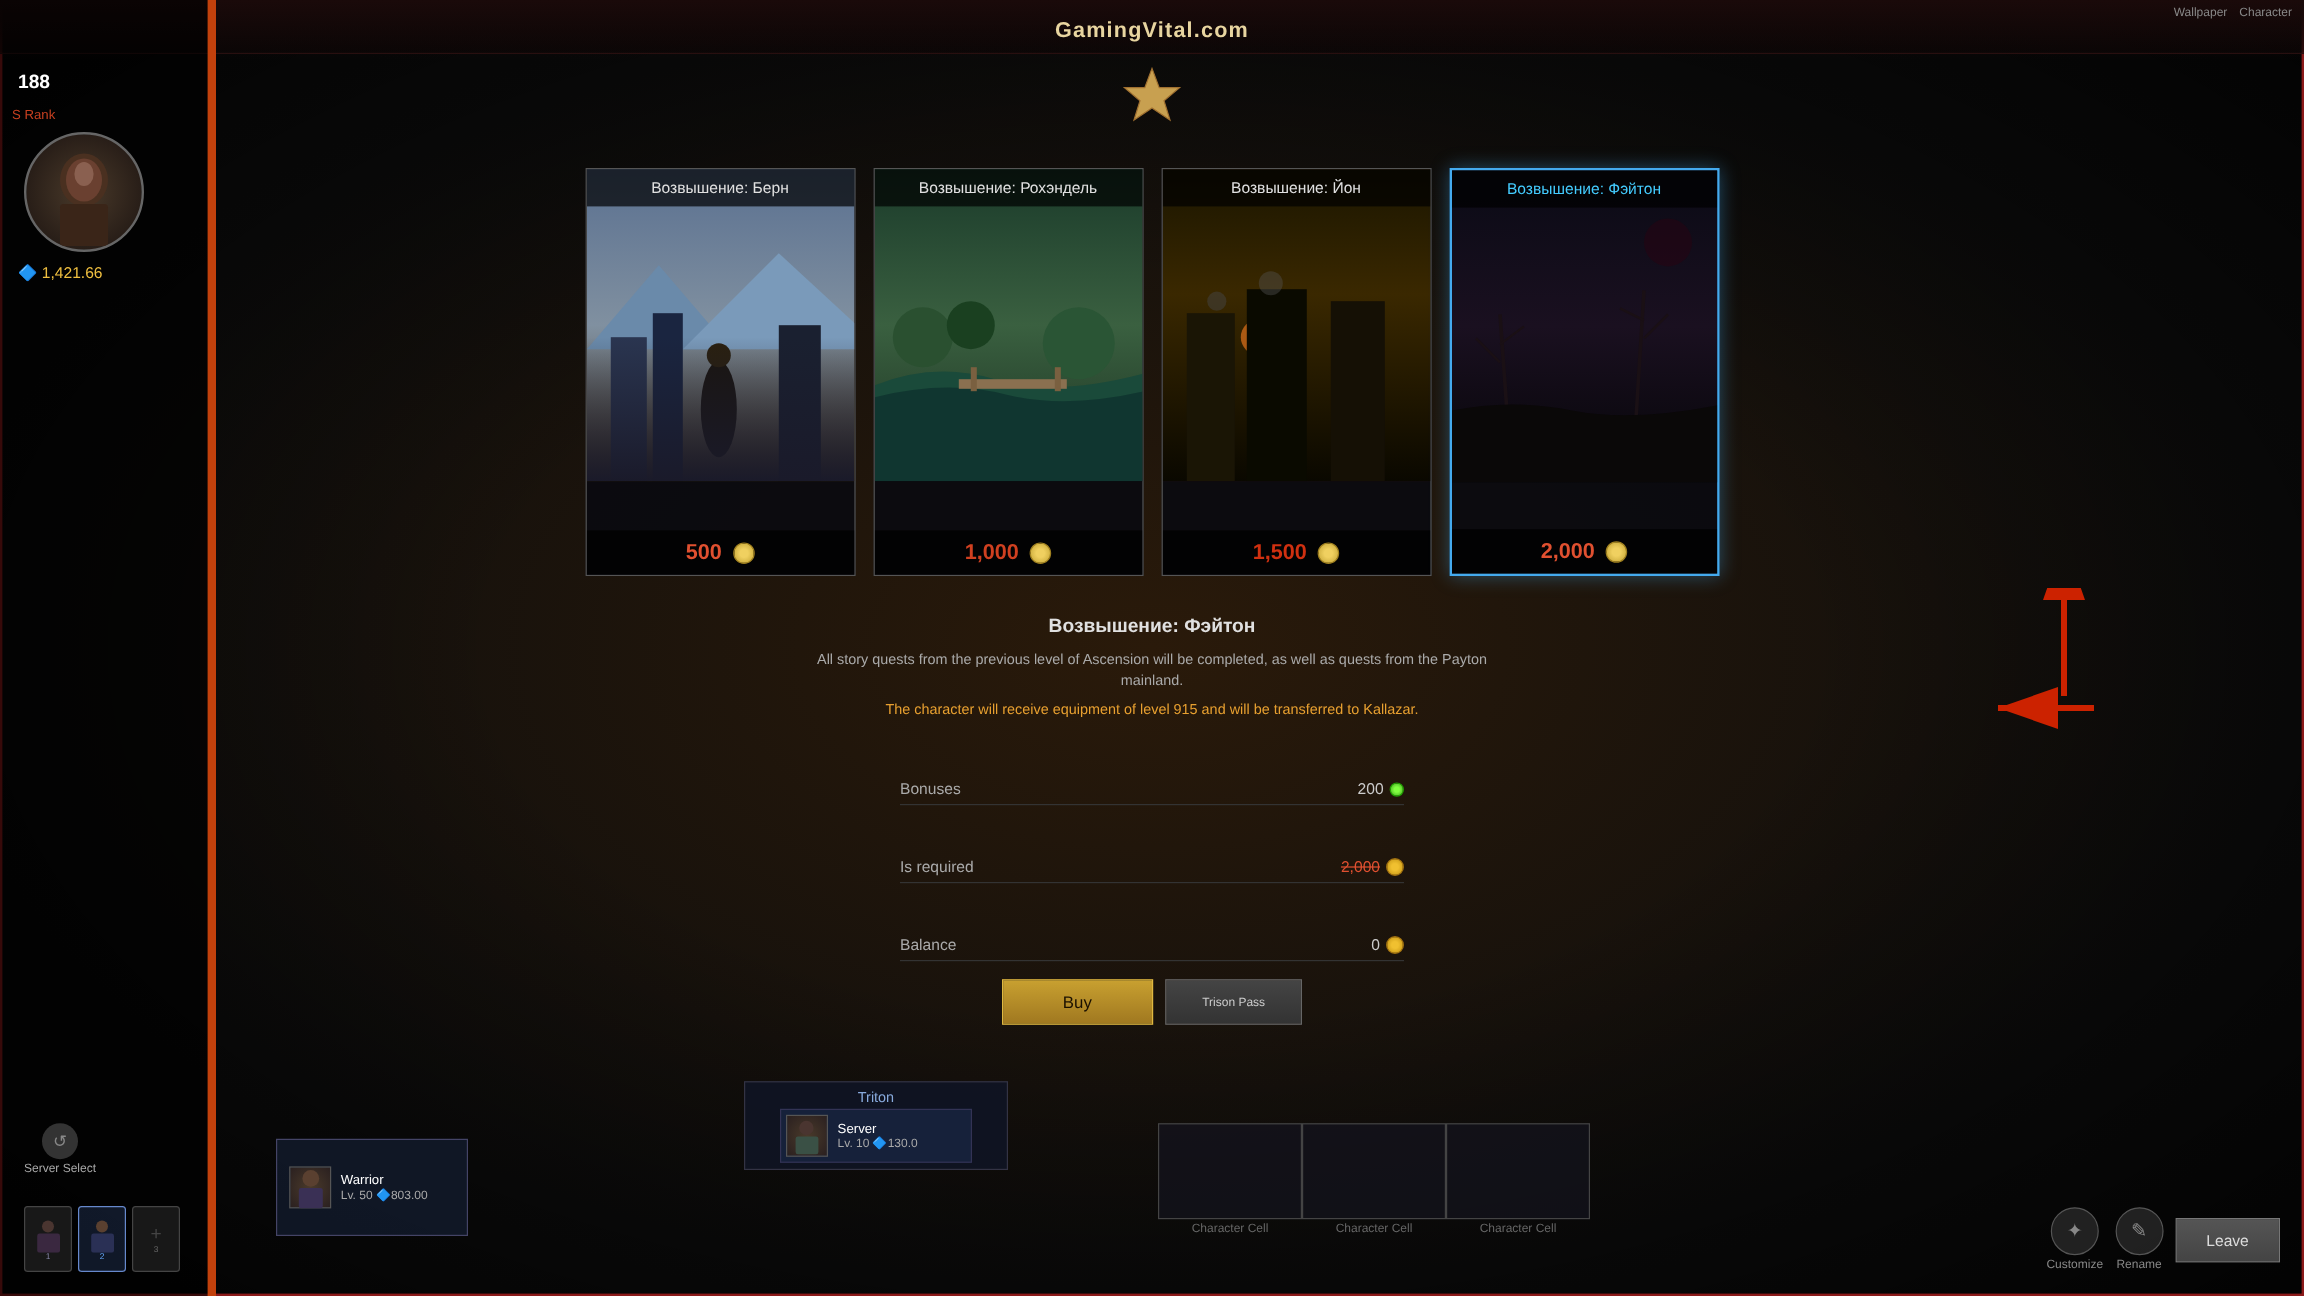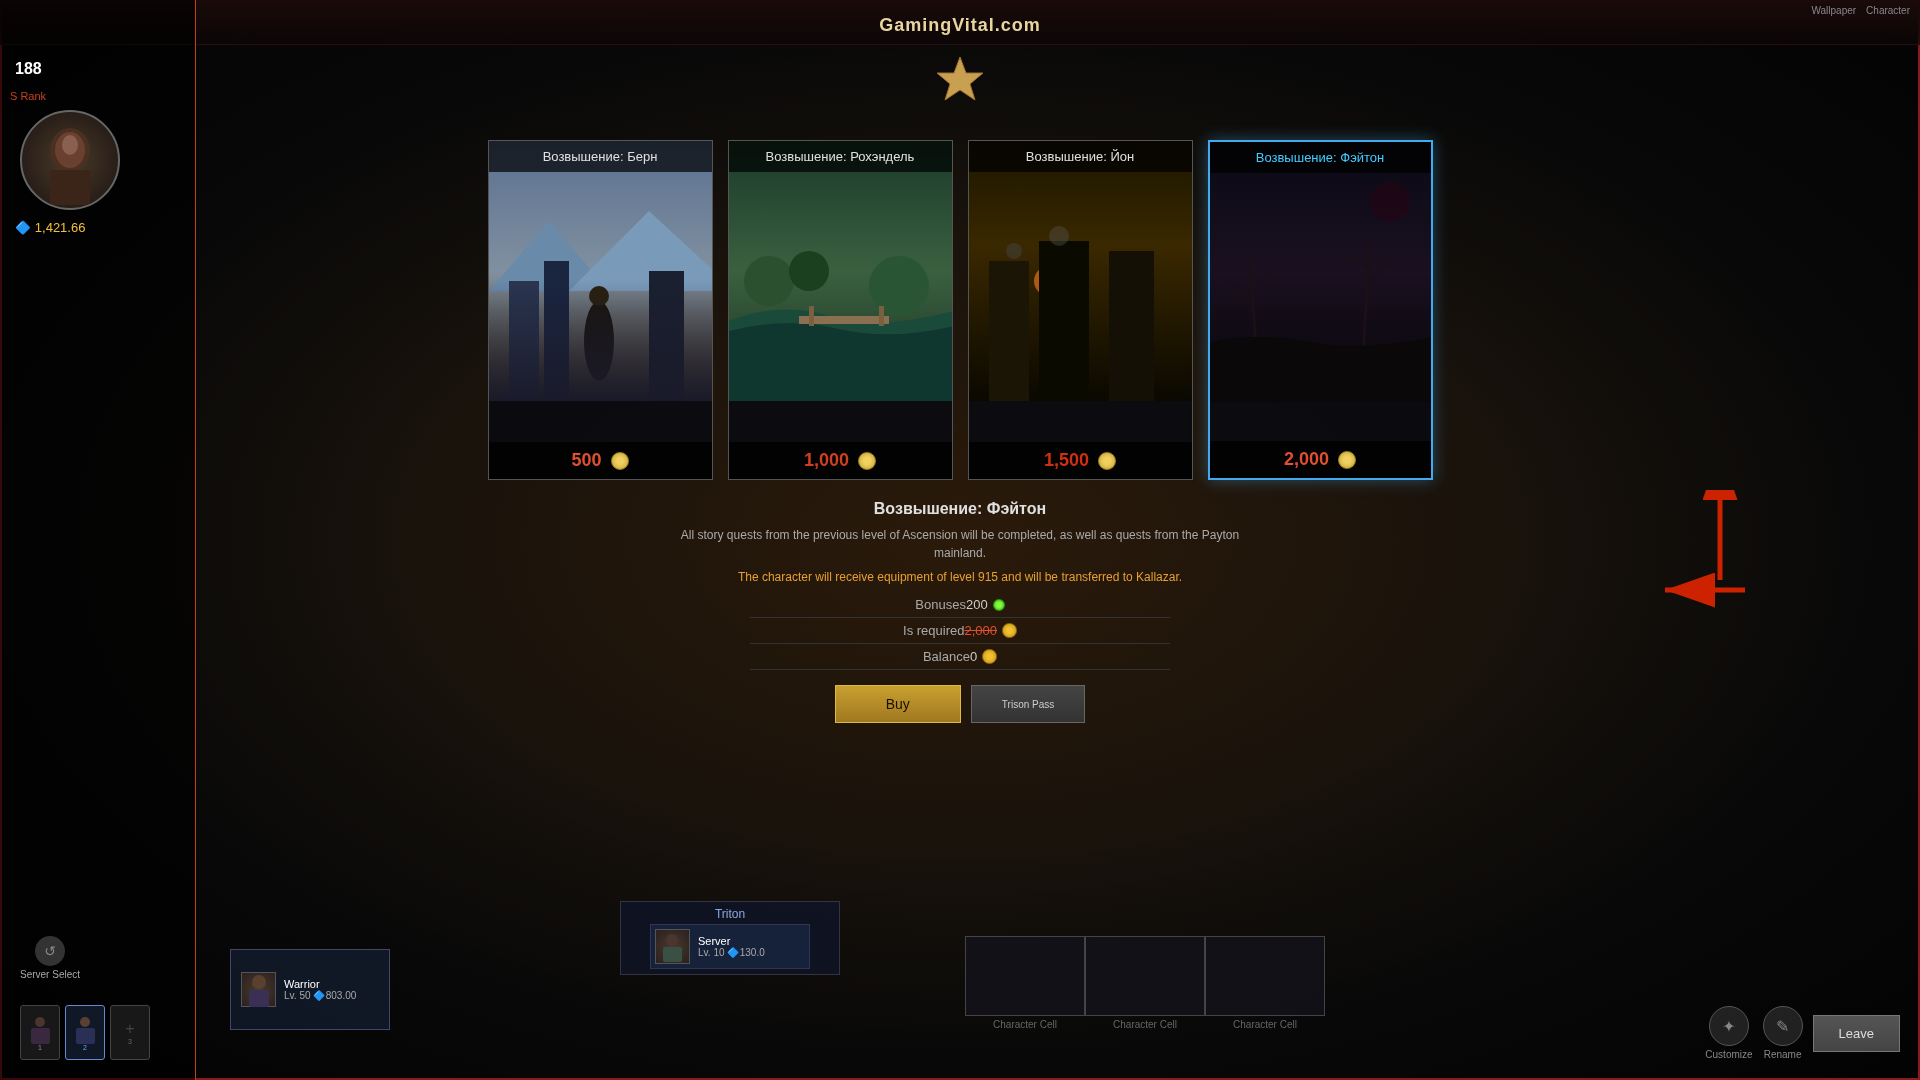--- a/index.html
+++ b/index.html
@@ -90,24 +90,24 @@
     .emblem-svg {
       width: 50px;
       height: 50px;
       fill: #c8a050;
     }
 
     
     .left-sidebar {
       position: absolute;
       top: 0; left: 0;
-      width: 196px;
+      width: 180px;
       height: 100%;
       background: rgba(0,0,0,0.6);
-      border-right: 1px solid #c2410c;
+      border-right: 7px solid #c2410c;
     }
 
     .player-level {
       position: absolute;
       top: 60px;
       left: 15px;
       color: #fff;
       font-size: 16px;
       font-weight: bold;
     }
@@ -206,21 +206,21 @@
       display: flex;
       flex-direction: column;
       align-items: center;
     }
 
     
     .cards-row {
       display: flex;
       gap: 15px;
       margin-top: 20px;
-      margin-bottom: 20px;
+      margin-bottom: 34px;
     }
 
     .ascension-card {
       width: 225px;
       height: 340px;
       border: 1px solid #555;
       background: rgba(10,10,15,0.9);
       cursor: pointer;
       position: relative;
       overflow: hidden;
@@ -348,26 +348,27 @@
     }
 
     
     .purchase-details {
       width: 420px;
       margin: 0 auto;
     }
 
     .purchase-row {
       display: flex;
-      justify-content: center;
+      justify-content: space-between;
       align-items: center;
       padding: 5px 0;
       border-bottom: 1px solid #333;
       color: #ccc;
       font-size: 13px;
+      margin-top: 39px;
     }
 
     .purchase-label { color: #aaa; }
     .purchase-value {
       display: flex;
       align-items: center;
       gap: 5px;
     }
 
     .value-red { color: #e05030; text-decoration: line-through; }

